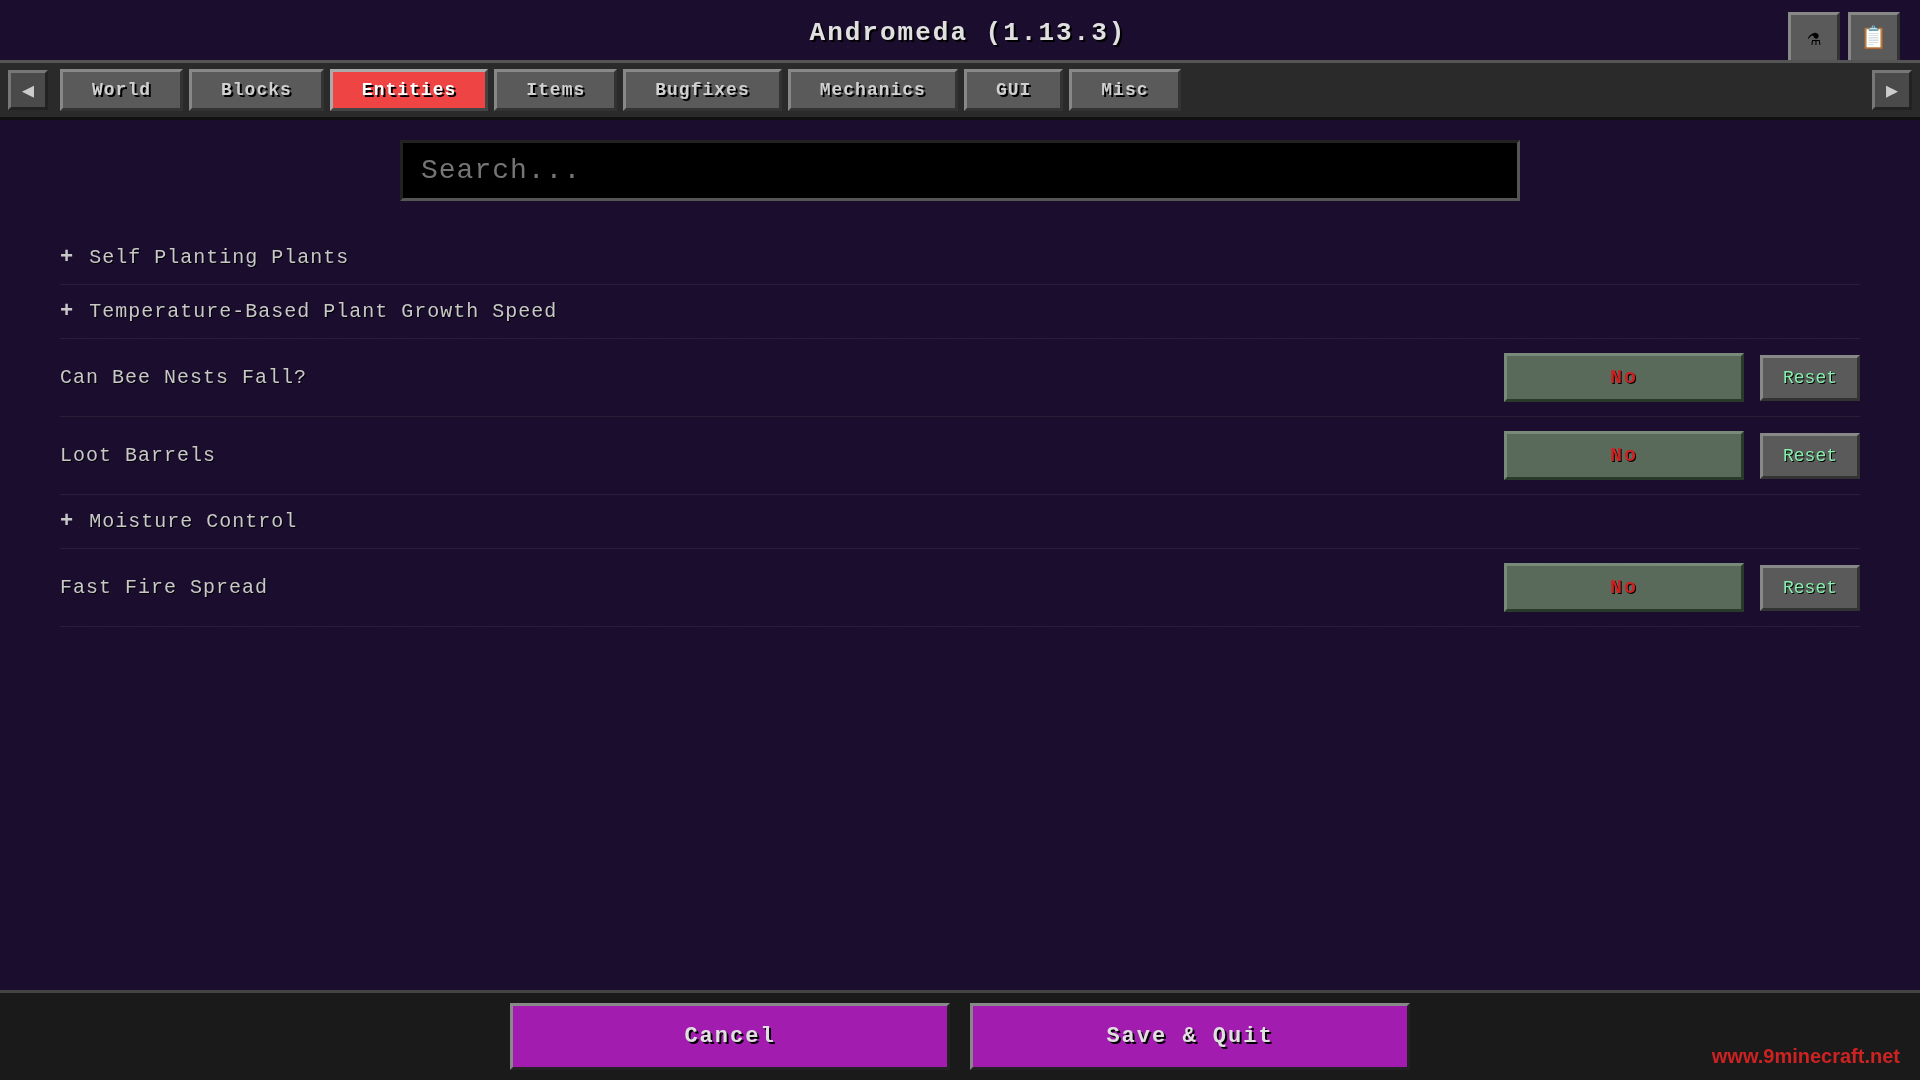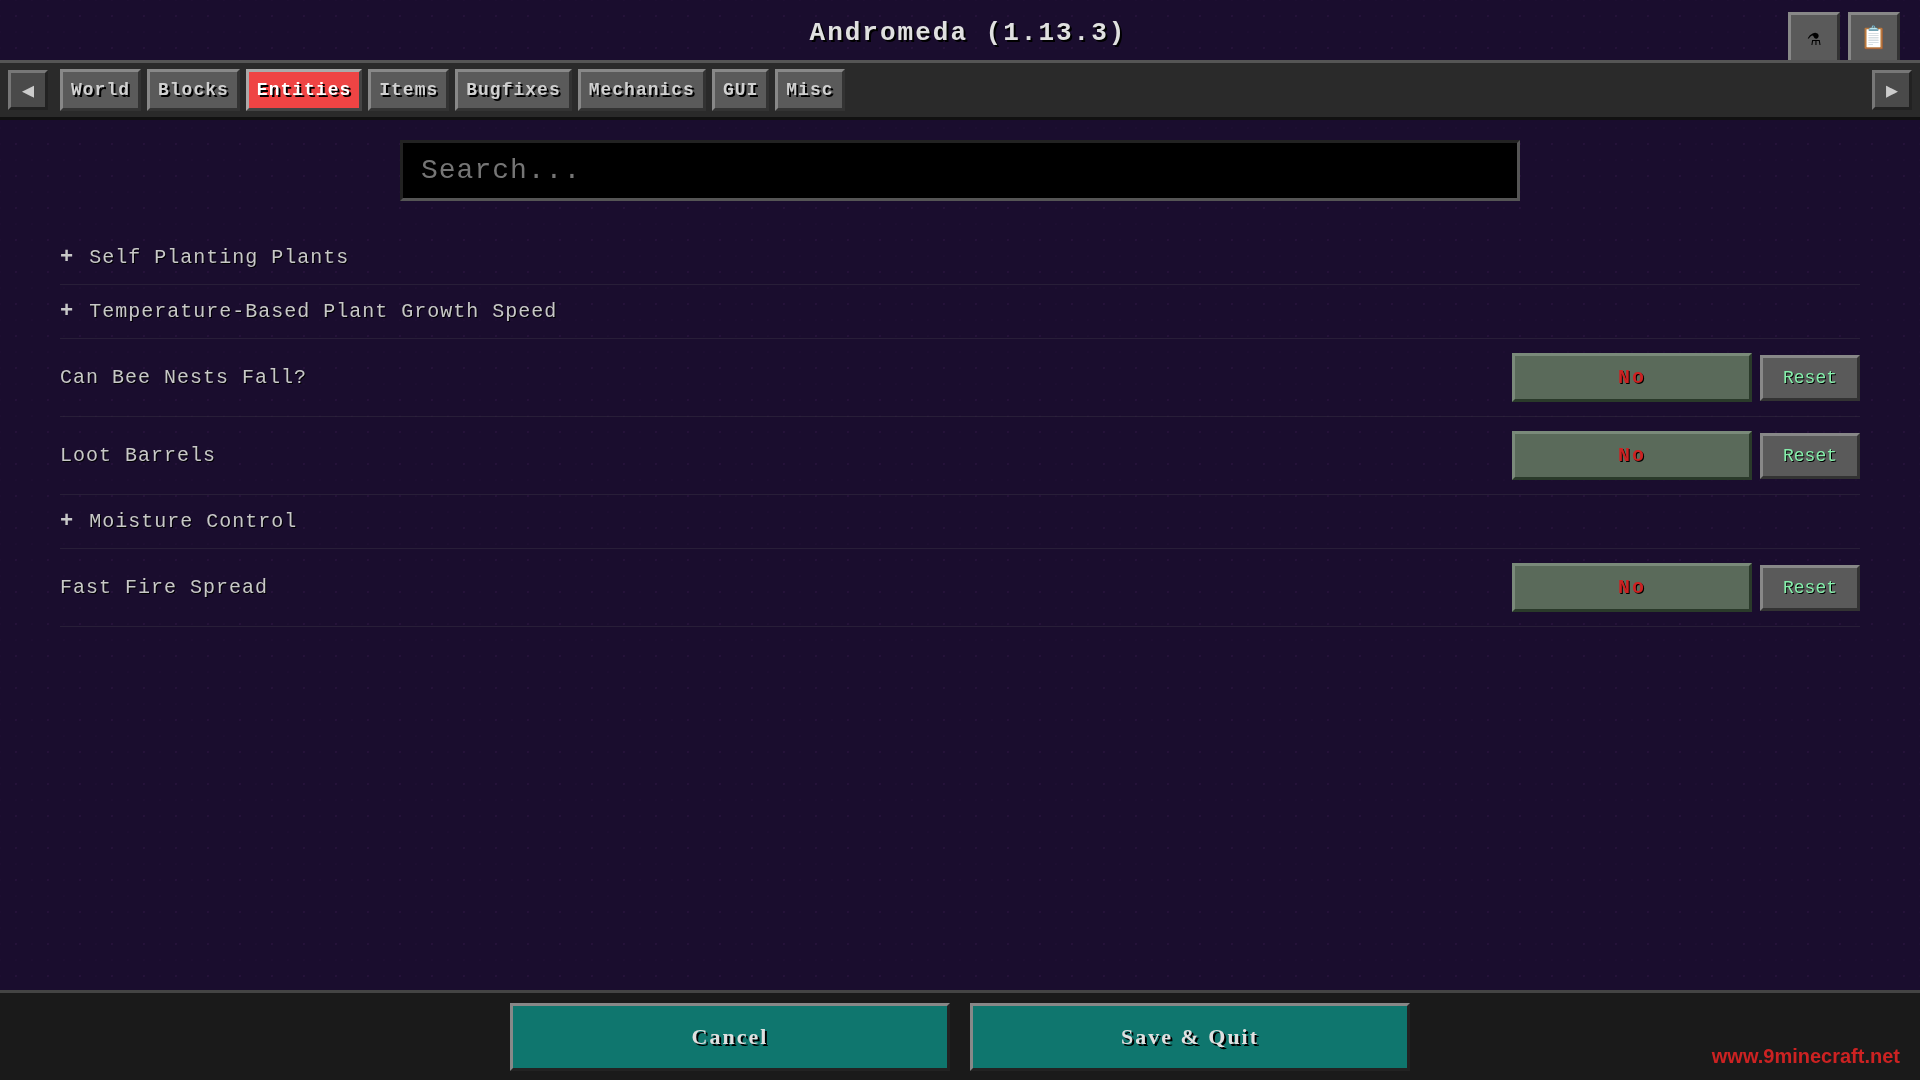--- a/index.html
+++ b/index.html
@@ -104,21 +104,21 @@
       justify-content: center;
       cursor: pointer;
       font-size: 20px;
       color: #ccc;
     }
 
     .nav-arrow-left { left: 8px; }
     .nav-arrow-right { right: 8px; }
 
     .nav-tab {
-      padding: 8px 8px;
+      padding: 8px 29px;
       font-size: 18px;
       font-family: 'Courier New', monospace;
       font-weight: bold;
       letter-spacing: 1px;
       cursor: pointer;
       color: #d0d0d0;
       background: #5a5a5a;
       border: 3px solid #888;
       border-bottom-color: #333;
       border-right-color: #333;
@@ -190,21 +190,21 @@
     .expand-icon {
       color: #c8c8c8;
       font-size: 22px;
       margin-right: 16px;
       font-weight: bold;
     }
 
     .setting-controls {
       display: flex;
       align-items: center;
-      gap: 8px;
+      gap: 16px;
       margin-left: auto;
     }
 
     .toggle-btn {
       width: 240px;
       padding: 10px 0;
       font-size: 20px;
       font-family: 'Courier New', monospace;
       font-weight: bold;
       letter-spacing: 2px;
@@ -244,25 +244,25 @@
       align-items: center;
       justify-content: center;
       gap: 20px;
       padding: 0 20px;
     }
 
     .bottom-btn {
       width: 440px;
       padding: 18px 0;
       font-size: 22px;
-      font-family: Liberation Serif, serif;
+      font-family: Liberation Mono, monospace;
       font-weight: bold;
       letter-spacing: 2px;
       cursor: pointer;
-      background: #0f766e;
+      background: #a21caf;
       border: 3px solid #888;
       border-bottom-color: #222;
       border-right-color: #222;
       color: #e0e0e0;
       text-align: center;
       text-shadow: 2px 2px 0px #000;
     }
 
     .watermark {
       position: absolute;

